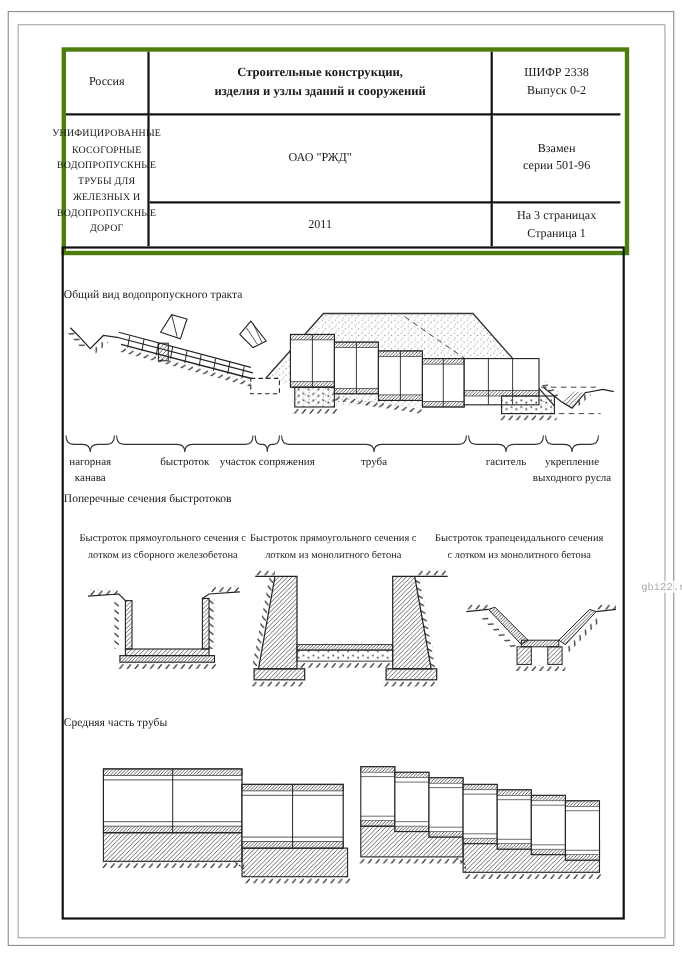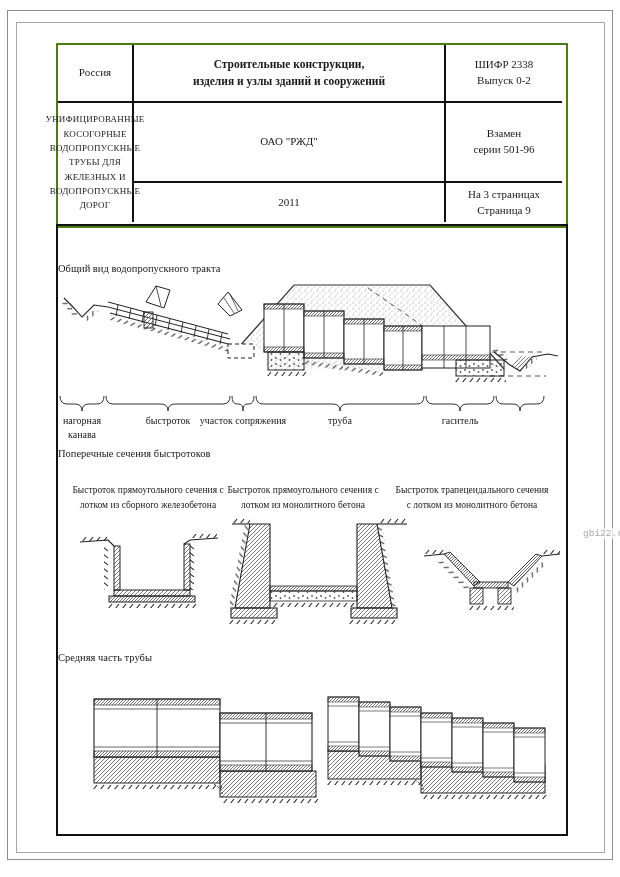--- a/index.html
+++ b/index.html
@@ -1,21 +1,21 @@
 <!DOCTYPE html>
 <html><head>
 <meta charset="utf-8">
 <style>
   html,body{margin:0;padding:0;background:#fff;}
   .page{position:relative;width:620px;height:877px;background:#fff;overflow:hidden;
         font-family:"Liberation Serif", serif;color:#1a1a1a;}
   .b-outer{position:absolute;left:7px;top:10px;width:604px;height:848px;border:1px solid #8d8d8d;}
   .b-inner{position:absolute;left:16px;top:22px;width:587px;height:829px;border:1px solid #a6a6a6;}
   
-  .hdr{position:absolute;left:56px;top:43px;width:508px;height:181px;border:2px solid #4d7c0f;
+  .hdr{position:absolute;left:56px;top:43px;width:508px;height:181px;border:4px solid #4d7c0f;
        display:grid;grid-template-columns:76px 312px 116px;grid-template-rows:58px 80px 39px;box-sizing:content-box;}
   .cell{display:flex;flex-direction:column;align-items:center;justify-content:center;text-align:center;
         border-right:2px solid #111;border-bottom:2px solid #111;line-height:1.45;font-size:11px;}
   .cell.last-col{border-right:none;text-align:center;}
   .cell.last-row{border-bottom:none;}
   .cell.doc-title{grid-row:2 / span 2;border-bottom:none;font-size:9px;line-height:1.6;padding:0 18px;letter-spacing:.2px;}
   .cell.bold{font-weight:bold;font-size:11.5px;}
   
   .frame{position:absolute;left:56px;top:224px;width:508px;height:608px;border:2px solid #111;}
   .sec-title{position:absolute;left:0;right:0;text-align:left;font-size:10.5px;}
@@ -76,21 +76,21 @@
     </div>
     <div class="cell last-col">
       <span>Взамен</span>
       <span>серии 501-96</span>
     </div>
     <div class="cell last-row">
       <span>2011</span>
     </div>
     <div class="cell last-col last-row">
       <span>На 3 страницах</span>
-      <span>Страница 9</span>
+      <span>Страница 1</span>
     </div>
   </div>
 
   <div class="frame">
 
     <div class="sec-title" style="top:37px">Общий вид водопропускного тракта</div>
 
     <svg style="top:46px" width="508" height="146" viewBox="0 0 508 146">
 
       <path d="M6,26 L16,36 L24,45 L36,33 L50,35" fill="none" stroke="#222" stroke-width="1.1"></path>
@@ -194,20 +194,21 @@
         <path d="M368,124 Q368,132 375,132 L395,132 Q402,132 402,139 Q402,132 409,132 L429,132 Q436,132 436,124"></path>
         <path d="M438,124 Q438,132 445,132 L455,132 Q462,132 462,139 Q462,132 469,132 L479,132 Q486,132 486,124"></path>
       </g>
     </svg>
 
     <div class="lbl" style="left:-6px;top:188px;width:60px">нагорная канава</div>
     <div class="lbl" style="left:70px;top:188px;width:80px">быстроток</div>
     <div class="lbl" style="left:140px;top:188px;width:90px">участок сопряжения</div>
     <div class="lbl" style="left:247px;top:188px;width:70px">труба</div>
     <div class="lbl" style="left:367px;top:188px;width:70px">гаситель</div>
+    <div class="lbl" style="left:420px;top:188px;width:84px">укрепление выходного русла</div>
 
     <div class="sec-title" style="top:222px">Поперечные сечения быстротоков</div>
 
     <div class="cap" style="left:11px;top:257px;width:158px">Быстроток прямоугольного сечения с лотком из сборного железобетона</div>
     <div class="cap" style="left:166px;top:257px;width:158px">Быстроток прямоугольного сечения с лотком из монолитного бетона</div>
     <div class="cap" style="left:335px;top:257px;width:158px">Быстроток трапецеидального сечения с лотком из монолитного бетона</div>
 
     <svg style="top:290px" width="508" height="118" viewBox="0 0 508 118">
 
       <path d="M22,26 L50,24 L56,30" fill="none" stroke="#222" stroke-width="1.1"></path>

